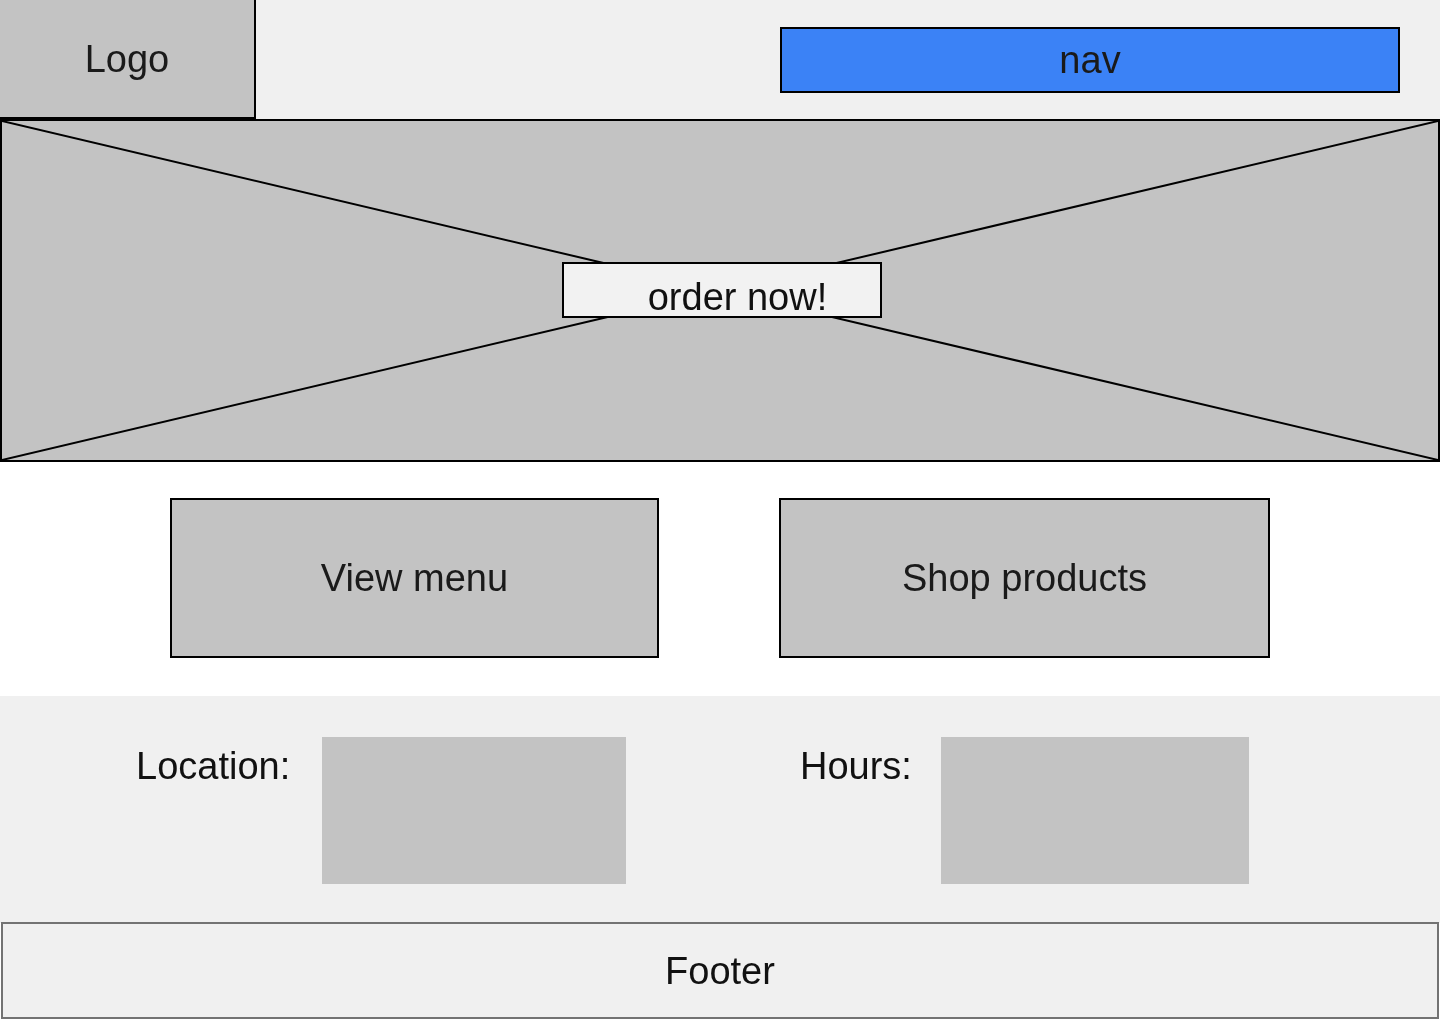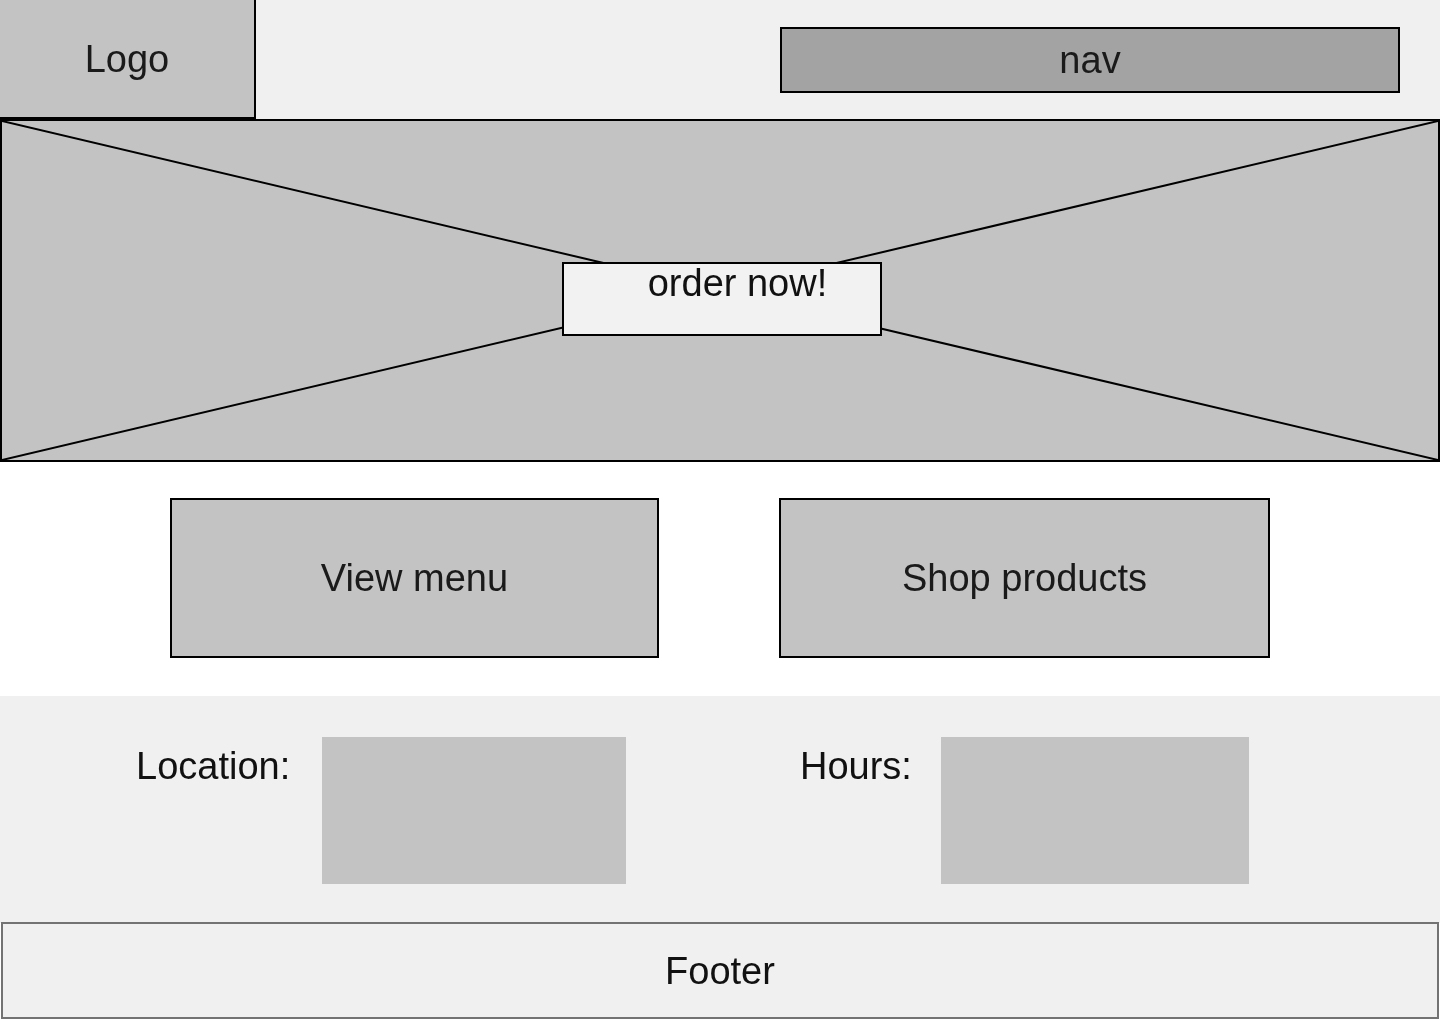--- a/index.html
+++ b/index.html
@@ -50,21 +50,21 @@
     font-size: 38px;
     line-height: 1;
     color: #1a1a1a;
   }
   .nav-box {
     position: absolute;
     left: 780px;
     top: 27px;
     width: 620px;
     height: 66px;
-    background: #a3a3a3;
+    background: #3b82f6;
     border: 2px solid #000000;
     box-sizing: border-box;
     display: flex;
     align-items: center;
     justify-content: center;
   }
   .nav-box .label {
     font-size: 38px;
     line-height: 1;
     color: #1a1a1a;
@@ -87,26 +87,26 @@
     top: 0;
     width: 100%;
     height: 100%;
     display: block;
   }
   .hero-cta {
     position: absolute;
     left: 560px;
     top: 141px;
     width: 320px;
-    height: 74px;
+    height: 56px;
     background: #f2f2f2;
     border: 2px solid #000000;
     box-sizing: border-box;
     display: flex;
-    align-items: flex-start;
+    align-items: flex-end;
     justify-content: center;
     z-index: 3;
     padding-left: 31px;
   }
   .hero-cta .label {
     font-size: 38px;
     line-height: 1;
     color: #111111;
   }
 

